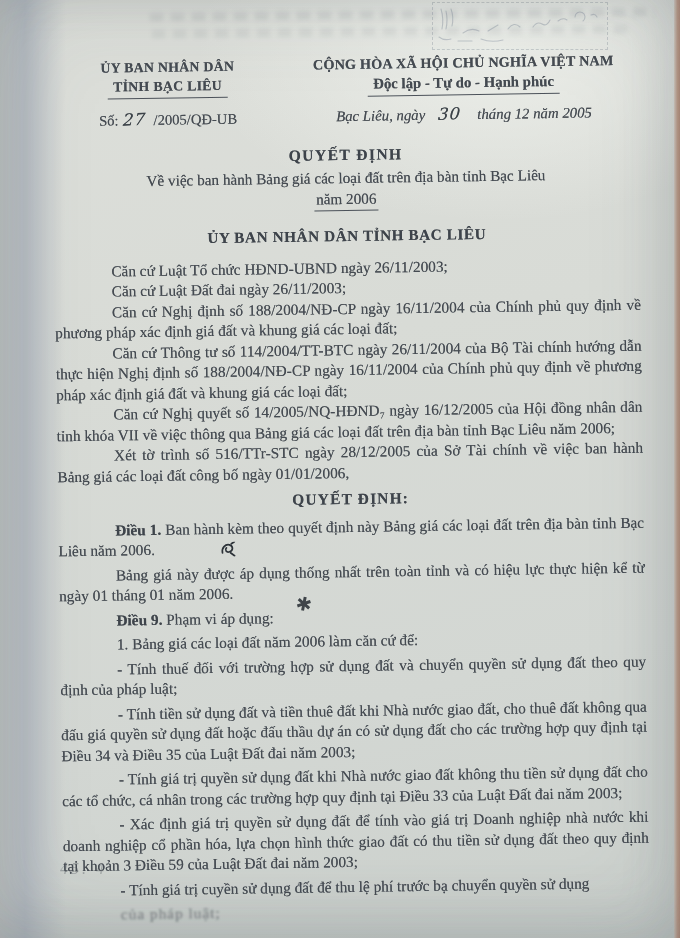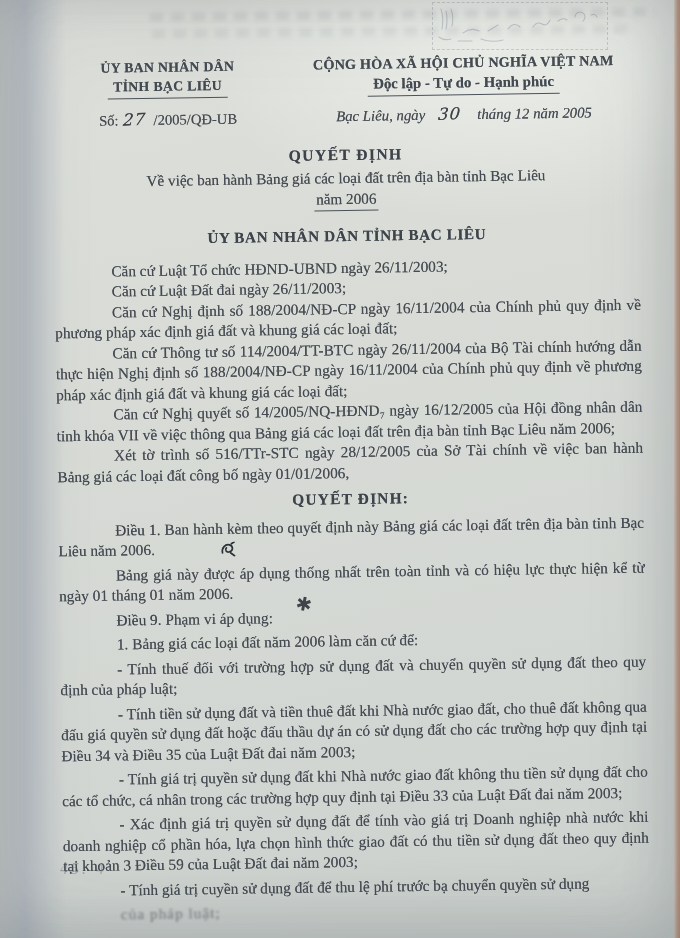--- a/index.html
+++ b/index.html
@@ -65,21 +65,21 @@
   .t1{font-weight:bold;font-size:15.6px;letter-spacing:1.4px;color:#3e444b;}
   .t2{font-size:15.2px;margin-top:3px;line-height:20px;}
   .t3{font-size:15.2px;line-height:21px;}
   .t3 .ul{padding:0 2px 1px;}
   .issuer{font-weight:bold;font-size:15.2px;letter-spacing:.6px;margin-top:15px;color:#3e444b;}
   .preamble{margin-top:11px;}
   .preamble p{margin:0;text-indent:57px;text-align:justify;}
   .qd-heading{text-align:center;font-weight:bold;font-size:15.4px;letter-spacing:1.2px;margin-top:6px;color:#3e444b;}
   .articles p{margin:4px 0 0;text-indent:57px;text-align:justify;}
   .articles p.first{margin-top:7px;}
-  .lbl{font-weight:normal;color:#3e444b;}
+  .lbl{font-weight:bold;color:#3e444b;}
   .mark-star{
     display:inline-block;font-size:19px;color:#2f353b;opacity:.9;
     transform:translate(6px,7px) rotate(12deg);text-shadow:none;line-height:0;
   }
   .mark-scribble{display:inline-block;transform:translate(8px,3px);line-height:0;}
   .fragment{
     margin-top:3px;text-indent:152px;filter:blur(1.1px);opacity:.55;letter-spacing:1px;
   }
   .margin-note{
     position:absolute;left:60px;top:860px;z-index:5;font-size:16px;color:#565c63;

